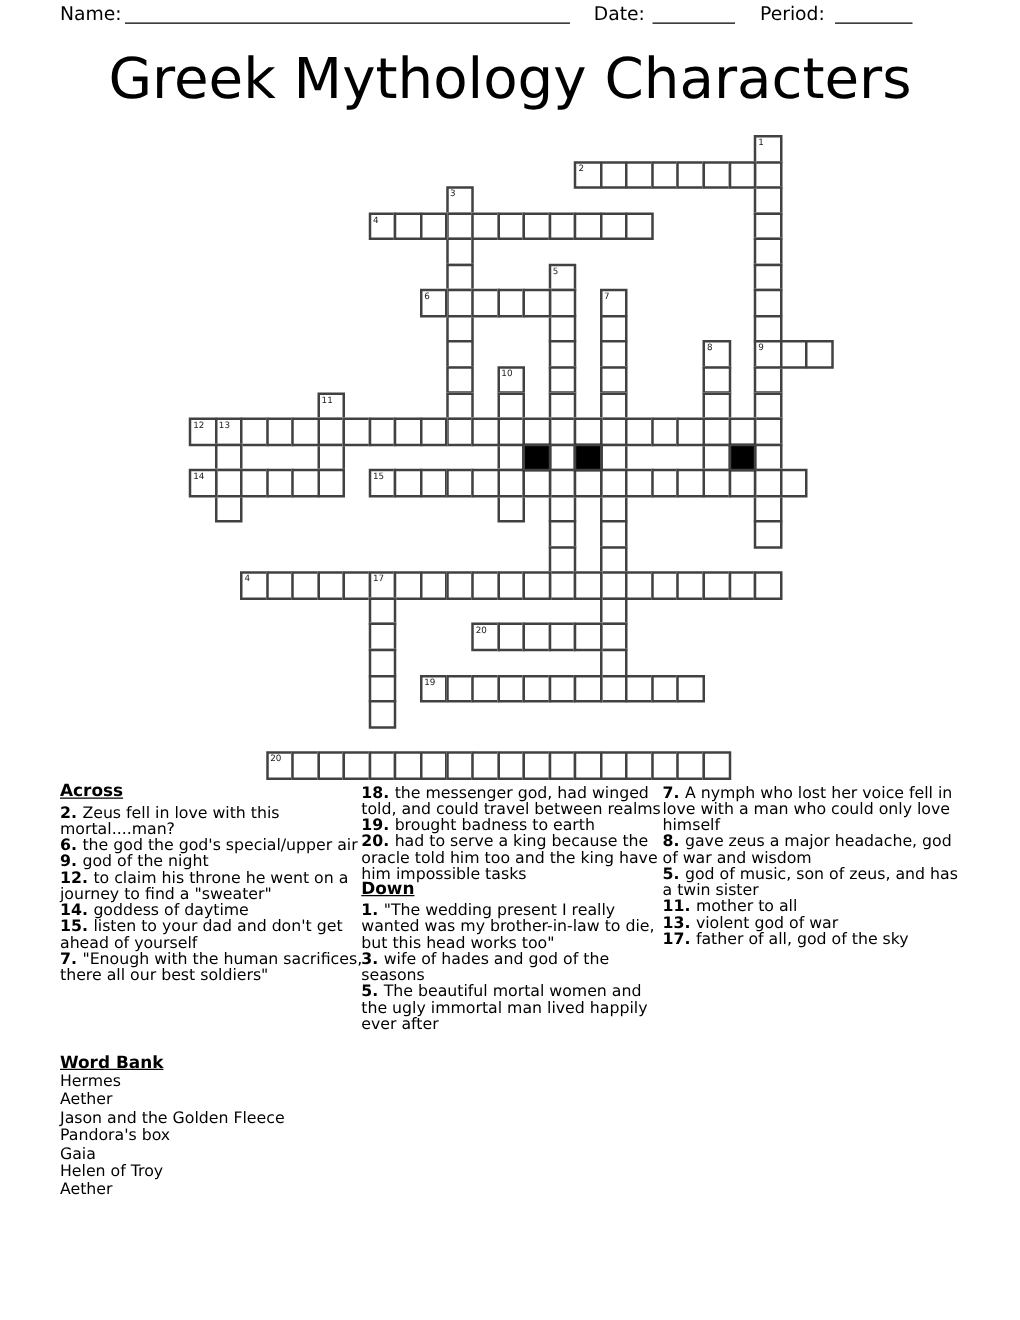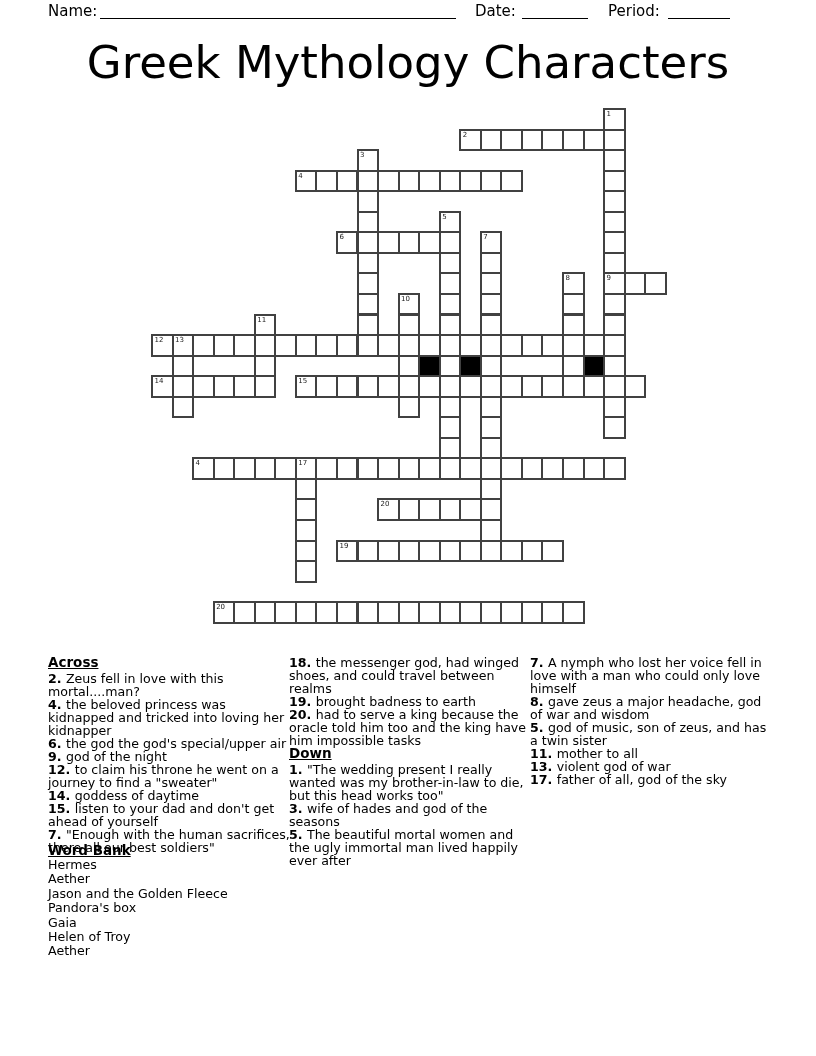--- a/index.html
+++ b/index.html
@@ -15,21 +15,21 @@
          font-size:45px;font-weight:400;letter-spacing:0px;color:#000;}
 
   
   #grid{position:absolute;left:151px;top:108px;width:517px;height:517px;}
   .cell{position:absolute;box-sizing:border-box;width:22.5px;height:22.5px;
         border:2px solid #414141;background:#fff;}
   .cell.black{background:#000;}
   .cellnum{position:absolute;top:0px;left:1.5px;font-size:7px;line-height:8px;color:#1a1a1a;}
 
   
-  .clue-col{position:absolute;top:656px;width:242px;font-size:12.6px;line-height:13px;}
+  .clue-col{position:absolute;top:627px;width:242px;font-size:12.6px;line-height:13px;}
   .clue-header{font-size:13.5px;font-weight:bold;text-decoration:underline;margin:0 0 3px 0;}
   .clue{margin:0 0 0 0;}
   .clue b{font-weight:bold;}
 
   
   #wb-header{position:absolute;left:48px;top:842px;font-size:13.5px;font-weight:bold;
              text-decoration:underline;}
   .wb-col{position:absolute;top:858px;font-size:12.6px;line-height:14.4px;}
   .wb-item{white-space:nowrap;}
 </style>
@@ -275,30 +275,29 @@
       <div class="cell" style="left: 390.45px; top: 493.2px;"></div>
       <div class="cell" style="left: 411px; top: 493.2px;"></div>
       <div class="cell black" style="left: 267.15px; top: 246.6px;"></div>
       <div class="cell black" style="left: 308.25px; top: 246.6px;"></div>
       <div class="cell black" style="left: 431.55px; top: 246.6px;"></div>
     </div>
 
   <div class="clue-col" style="left:48px">
       <div class="clue-header">Across</div>
       <p class="clue"><b>2. </b><span>Zeus fell in love with this mortal....man?</span></p>
-      <p class="clue"><b>4. </b><span>the beloved princess was kidnapped and tricked into loving her kidnapper</span></p>
       <p class="clue"><b>6. </b><span>the god the god's special/upper air</span></p>
       <p class="clue"><b>9. </b><span>god of the night</span></p>
       <p class="clue"><b>12. </b><span>to claim his throne he went on a journey to find a "sweater"</span></p>
       <p class="clue"><b>14. </b><span>goddess of daytime</span></p>
       <p class="clue"><b>15. </b><span>listen to your dad and don't get ahead of yourself</span></p>
       <p class="clue"><b>7. </b><span>"Enough with the human sacrifices, there all our best soldiers"</span></p>
     </div>
   <div class="clue-col" style="left:289px">
-      <p class="clue"><b>18. </b><span>the messenger god, had winged shoes, and could travel between realms</span></p>
+      <p class="clue"><b>18. </b><span>the messenger god, had winged told, and could travel between realms</span></p>
       <p class="clue"><b>19. </b><span>brought badness to earth</span></p>
       <p class="clue"><b>20. </b><span>had to serve a king because the oracle told him too and the king have him impossible tasks</span></p>
       <div class="clue-header">Down</div>
       <p class="clue"><b>1. </b><span>"The wedding present I really wanted was my brother-in-law to die, but this head works too"</span></p>
       <p class="clue"><b>3. </b><span>wife of hades and god of the seasons</span></p>
       <p class="clue"><b>5. </b><span>The beautiful mortal women and the ugly immortal man lived happily ever after</span></p>
     </div>
   <div class="clue-col" style="left:530px">
       <p class="clue"><b>7. </b><span>A nymph who lost her voice fell in love with a man who could only love himself</span></p>
       <p class="clue"><b>8. </b><span>gave zeus a major headache, god of war and wisdom</span></p>

